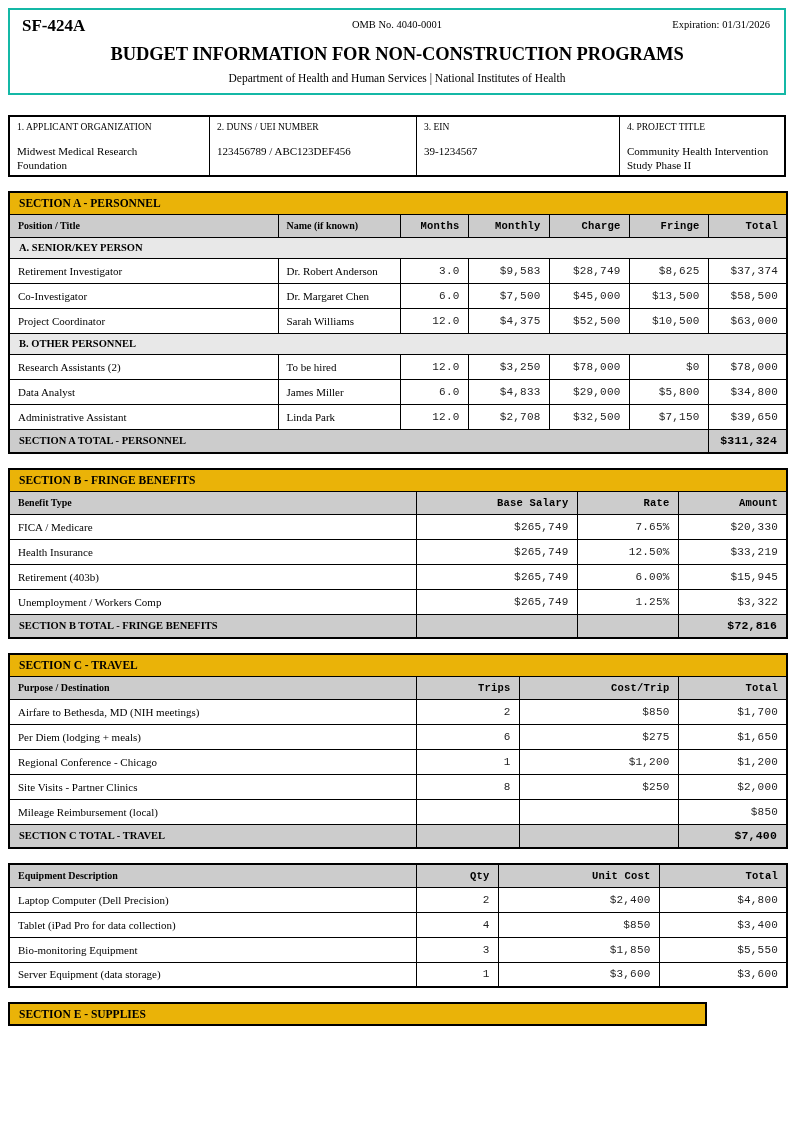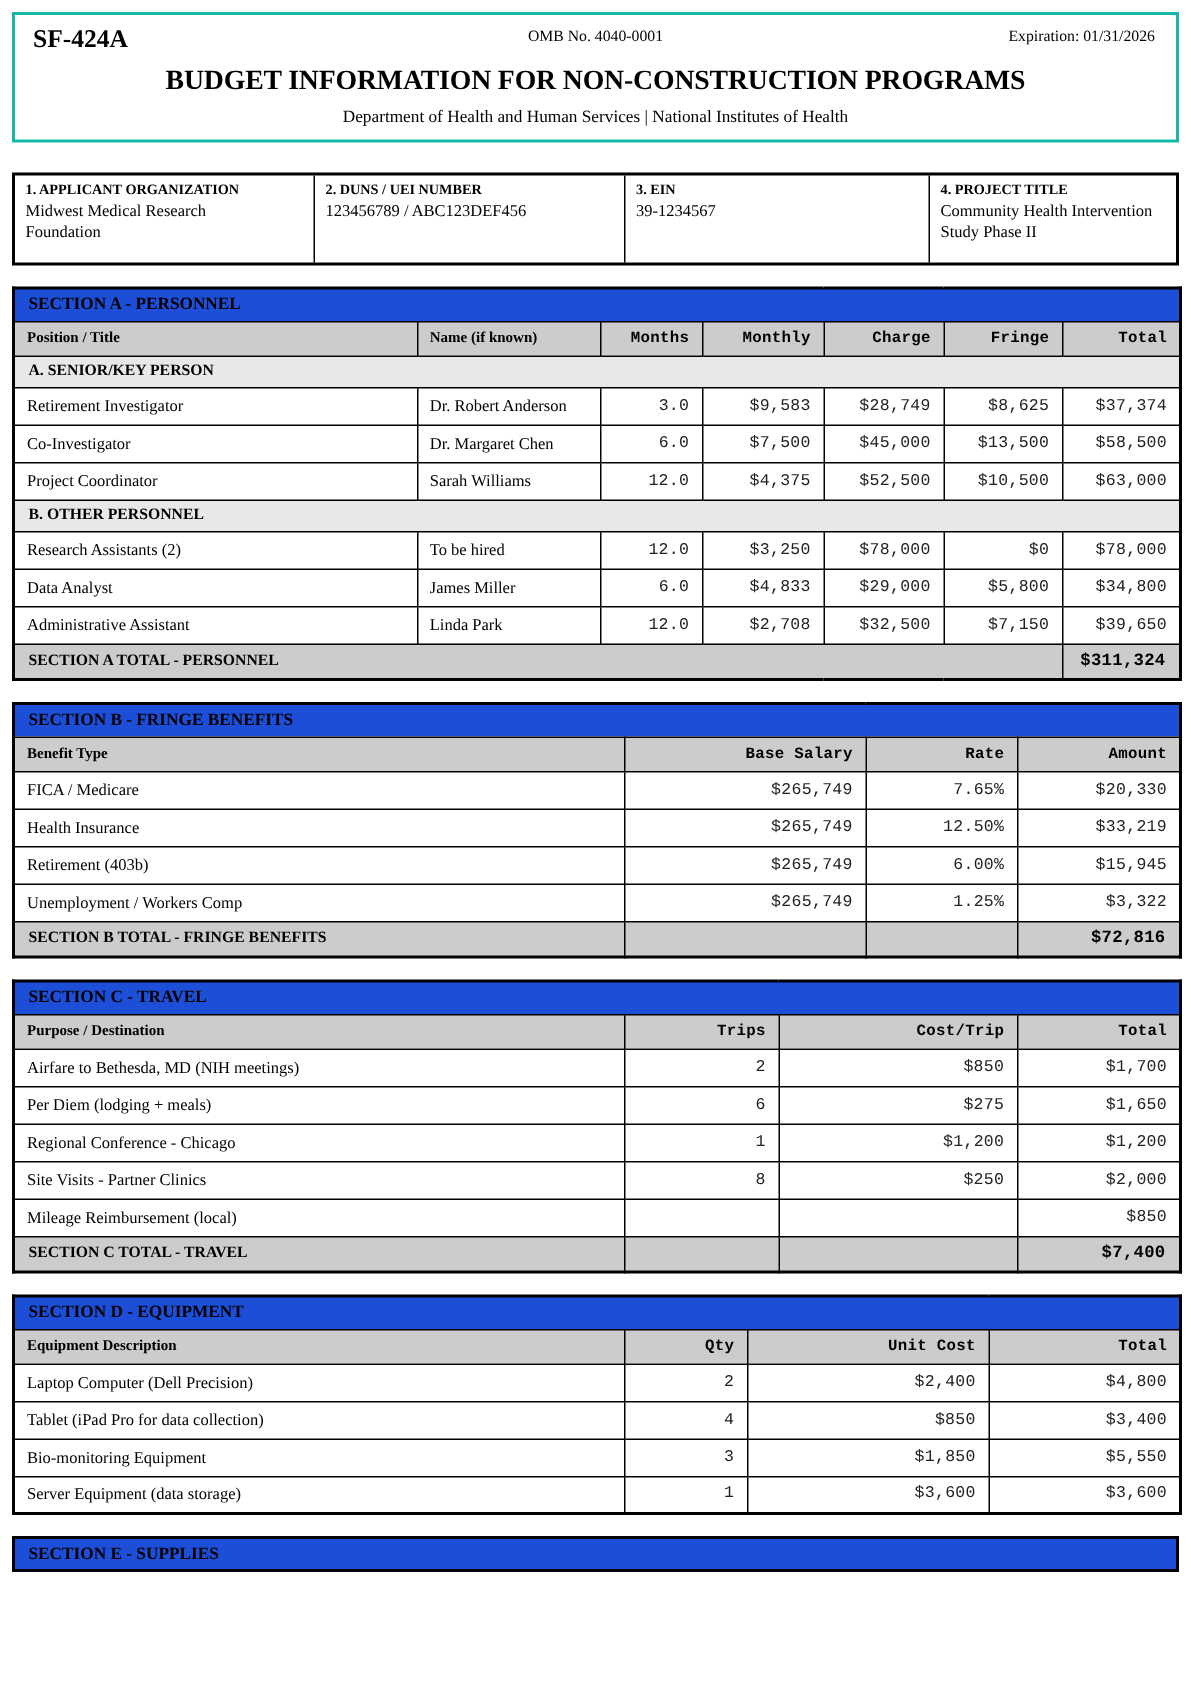--- a/index.html
+++ b/index.html
@@ -82,46 +82,46 @@
     padding: 5px 7px 0 7px;
     overflow: hidden;
   }
   .applicant-cell:last-child { border-right: none; }
   .ac-w1 { width: 200px; }
   .ac-w2 { width: 207px; }
   .ac-w3 { width: 203px; }
   .ac-w4 { flex: 1; }
   .ac-label {
     font-size: 9.5px;
-    font-weight: bold;
-    margin-bottom: 2px;
+    font-weight: normal;
+    margin-bottom: 12px;
   }
   .ac-value {
     font-size: 11px;
     line-height: 14px;
     white-space: pre-line;
   }
 
   
   .section-table {
     border: 2px solid #000;
     box-sizing: border-box;
-    width: 778px;
+    width: 699px;
     margin-top: 14px;
     border-collapse: collapse;
     table-layout: fixed;
   }
   .section-table td, .section-table th {
     border: 1px solid #000;
     box-sizing: border-box;
     padding: 0;
     vertical-align: middle;
   }
   .sec-banner td {
-    background: #1d4ed8;
+    background: #eab308;
     font-size: 11.5px;
     font-weight: bold;
     height: 22px;
     padding: 0 9px;
     border-left: none;
     border-right: none;
     border-top: none;
   }
   .col-head td {
     background: #cccccc;
@@ -404,23 +404,20 @@
   </table>
 
   <table class="section-table">
     <colgroup>
       <col style="width:407px">
         <col style="width:82px">
         <col style="width:161px">
         <col style="width:128px">
     </colgroup>
     <tbody>
-      <tr class="sec-banner">
-        <td colspan="4">SECTION D - EQUIPMENT</td>
-      </tr>
       <tr class="col-head">
         <td>Equipment Description</td>
         <td class="num">Qty</td>
         <td class="num">Unit Cost</td>
         <td class="num">Total</td>
       </tr>
       <tr class="data-row">
         <td>Laptop Computer (Dell Precision)</td>
         <td class="num">2</td>
         <td class="num">$2,400</td>

